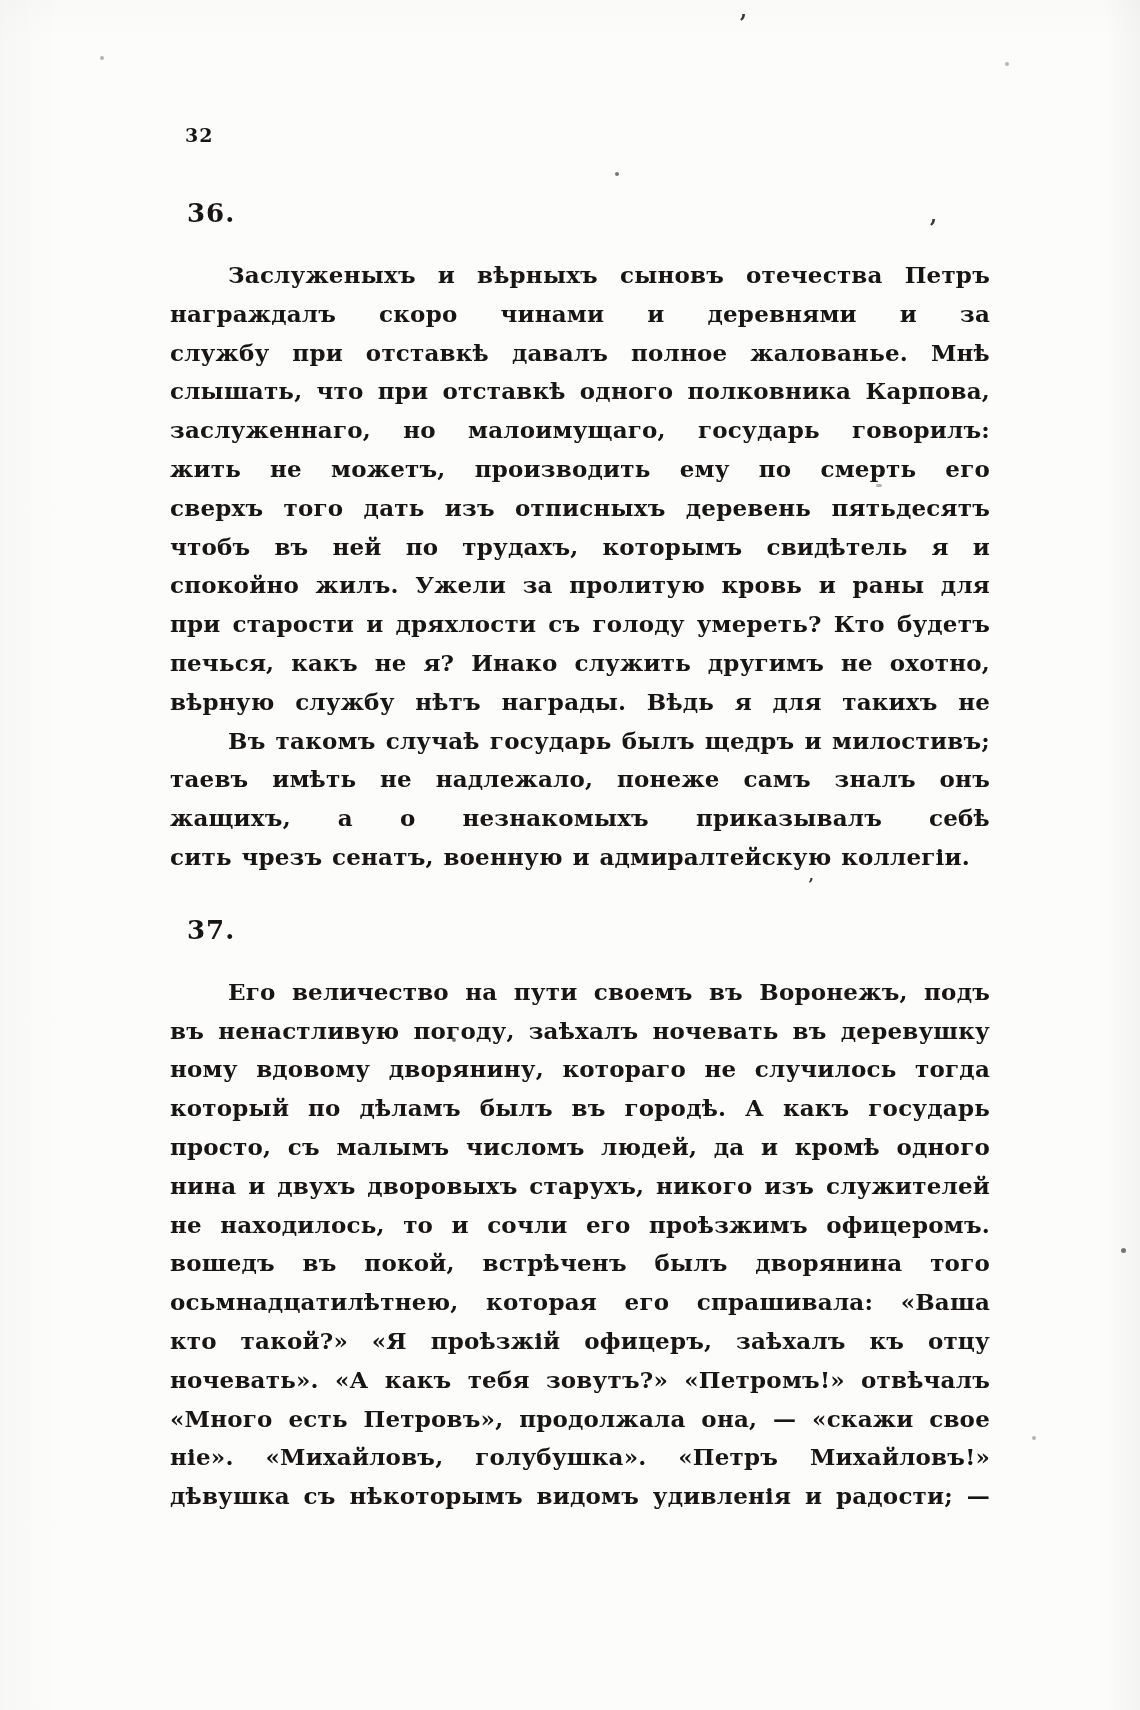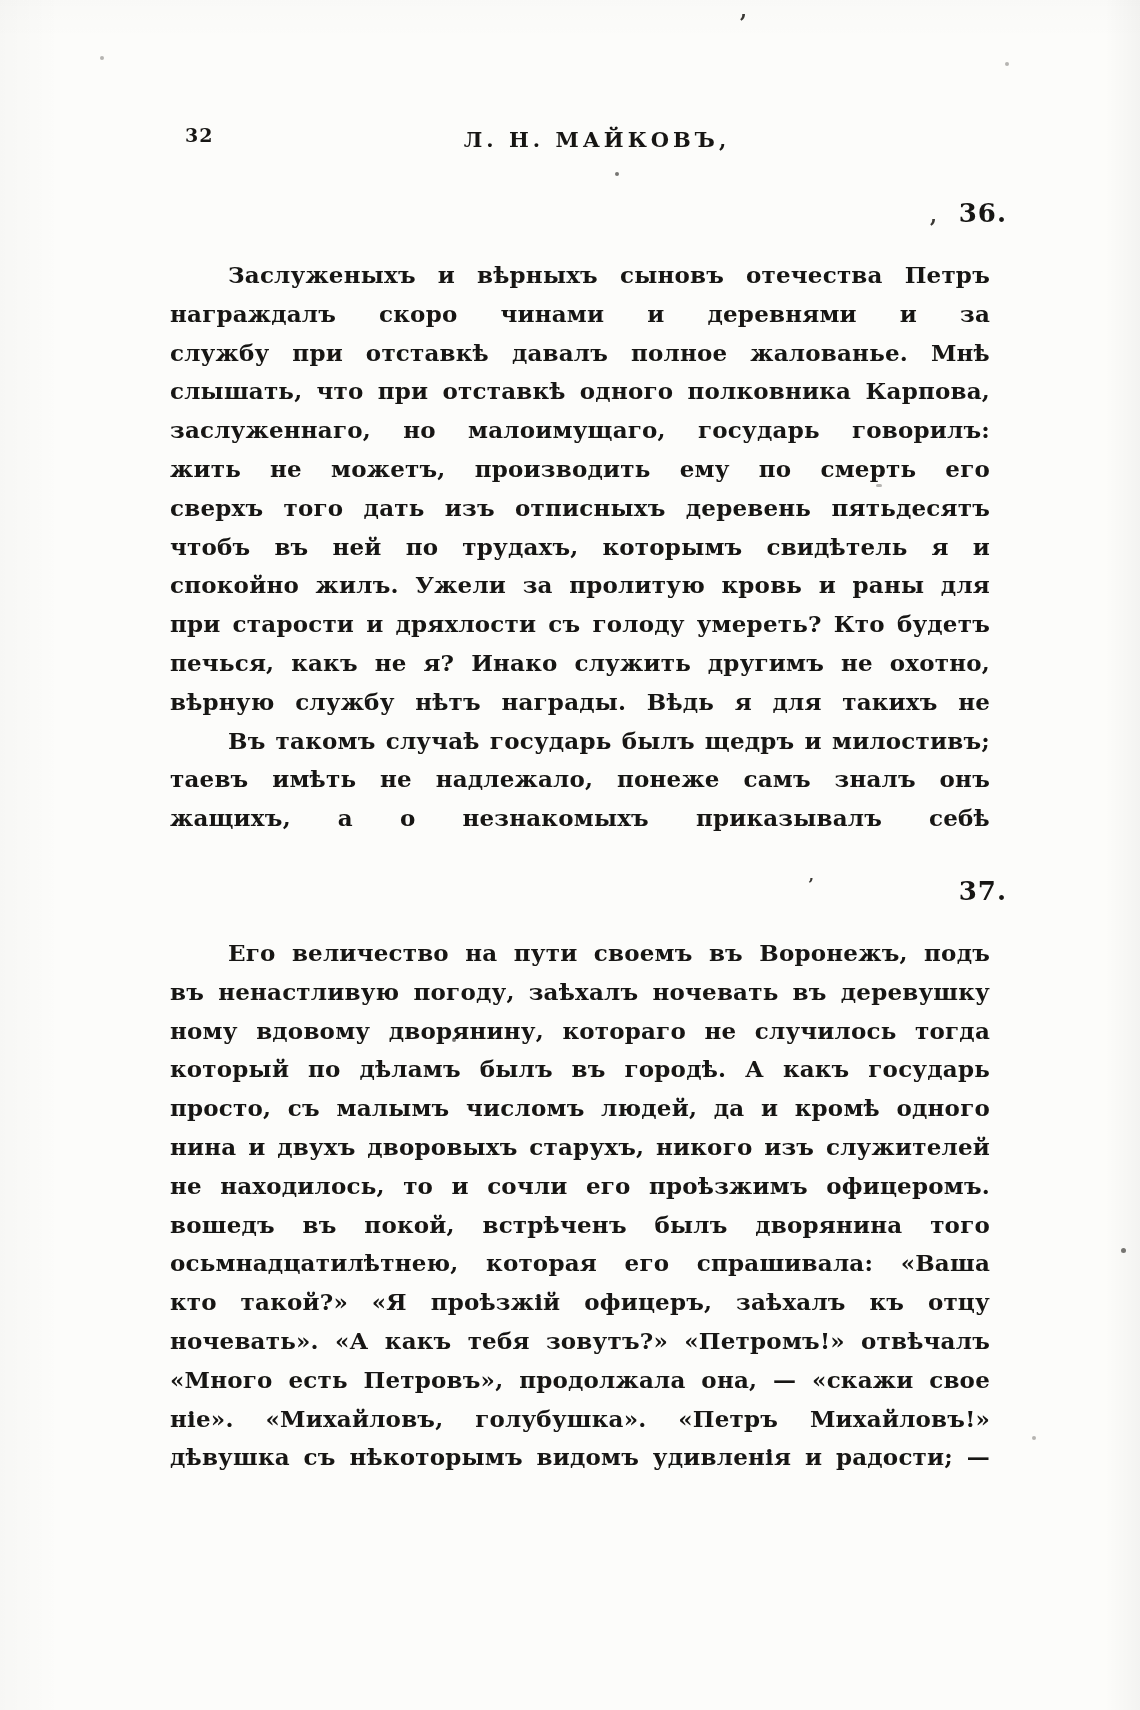--- a/index.html
+++ b/index.html
@@ -36,21 +36,21 @@
     letter-spacing:4px;
     white-space:nowrap;
   }
 
   #sections {
     position:absolute; left:170px; top:196px; width:820px;
   }
   .section-heading {
     height:60px; box-sizing:border-box; padding-top:2px;
     font-size:26px; letter-spacing:1px;
-    text-align:right;
+    text-align:left;
     transform:translateX(17px);
   }
   .section + .section .section-heading { margin-top:36px; }
 
   .line {
     font-size:23px;
     line-height:38.8px;
     height:38.8px;
     text-align:justify;
     text-align-last:justify;
@@ -67,21 +67,20 @@
   .dot { width:4px; height:4px; border-radius:50%; background:#4a4844; opacity:.75; }
   .dot.faint { opacity:.4; }
 </style>
 </head>
 <body>
 
 <div class="page">
 
   <div class="page-number">32</div>
 
-  <div class="running-head">Л. Н. МАЙКОВЪ,</div>
 
   <main id="sections">
       <div class="section">
         <div class="section-heading">36.</div>
         <div class="paragraph">
           <div class="line indent">Заслуженыхъ и вѣрныхъ сыновъ отечества Петръ Великій</div>
           <div class="line">награждалъ скоро чинами и деревнями и за долговременную</div>
           <div class="line">службу при отставкѣ давалъ полное жалованье. Мнѣ случилось</div>
           <div class="line">слышать, что при отставкѣ одного полковника Карпова, мужа</div>
           <div class="line">заслуженнаго, но малоимущаго, государь говорилъ: «Когда слу-</div>
@@ -90,20 +89,21 @@
           <div class="line">чтобъ въ ней по трудахъ, которымъ свидѣтель я и генералитетъ,</div>
           <div class="line">спокойно жилъ. Ужели за пролитую кровь и раны для отечества</div>
           <div class="line">при старости и дряхлости съ голоду умереть? Кто будетъ о немъ</div>
           <div class="line">печься, какъ не я? Инако служить другимъ не охотно, когда за</div>
           <div class="line no-justify">вѣрную службу нѣтъ награды. Вѣдь я для такихъ не скупъ».</div>
         </div>
         <div class="paragraph">
           <div class="line indent">Въ такомъ случаѣ государь былъ щедръ и милостивъ; хода-</div>
           <div class="line">таевъ имѣть не надлежало, понеже самъ зналъ онъ отлично слу-</div>
           <div class="line">жащихъ, а о незнакомыхъ приказывалъ себѣ обстоятельно доно-</div>
+          <div class="line no-justify">сить чрезъ сенатъ, военную и адмиралтейскую коллегіи.</div>
         </div>
       </div>
       <div class="section">
         <div class="section-heading">37.</div>
         <div class="paragraph">
           <div class="line indent">Его величество на пути своемъ въ Воронежъ, подъ вечеръ</div>
           <div class="line">въ ненастливую погоду, заѣхалъ ночевать въ деревушку къ од-</div>
           <div class="line">ному вдовому дворянину, котораго не случилось тогда дома, и</div>
           <div class="line">который по дѣламъ былъ въ городѣ. А какъ государь ѣзжалъ</div>
           <div class="line">просто, съ малымъ числомъ людей, да и кромѣ одного крестья-</div>

